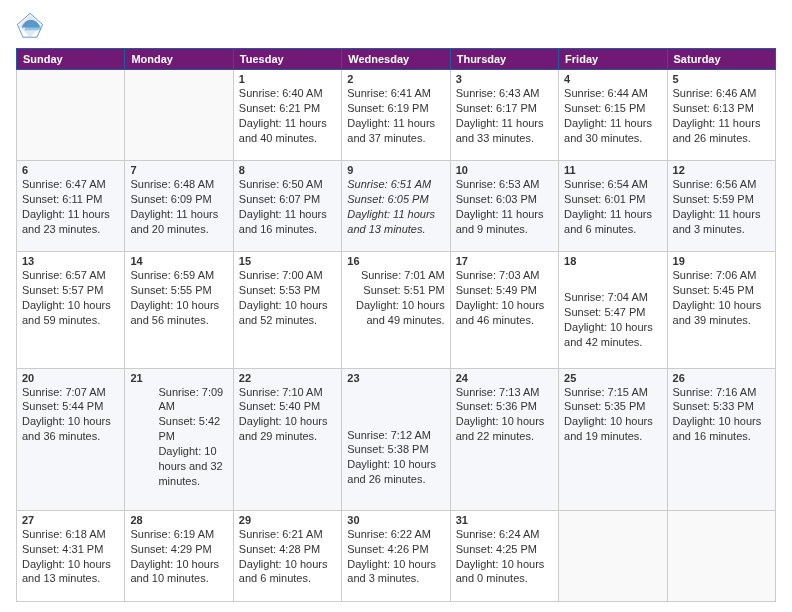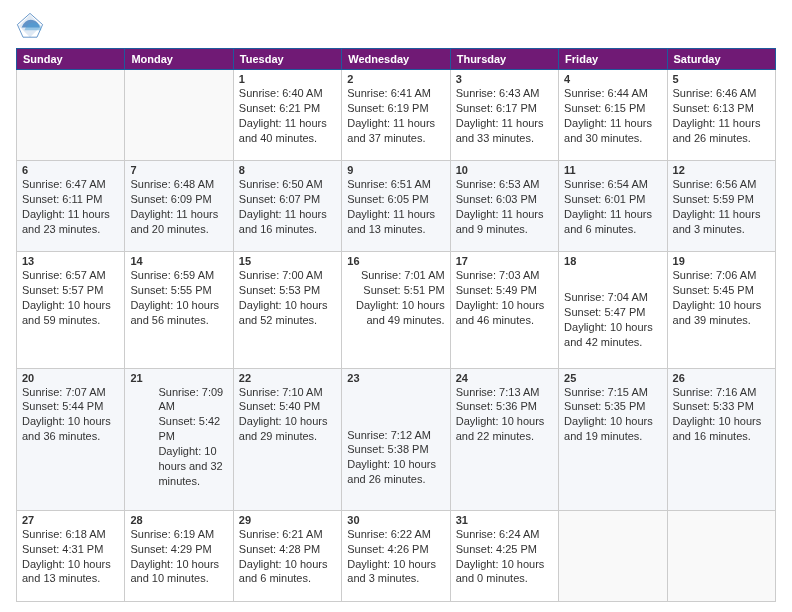--- a/index.html
+++ b/index.html
@@ -185,21 +185,21 @@
 Daylight: 11 hours and 20 minutes.</div>
           </td>
           <td>
             <span class="day-number">8</span>
             <div class="day-info" style="white-space: pre-line;">Sunrise: 6:50 AM
 Sunset: 6:07 PM
 Daylight: 11 hours and 16 minutes.</div>
           </td>
           <td>
             <span class="day-number">9</span>
-            <div class="day-info" style="white-space: pre-line;">Sunrise: 6:51 AM
+            <div class="day-info" style="white-space: pre-line; font-style: italic;">Sunrise: 6:51 AM
 Sunset: 6:05 PM
 Daylight: 11 hours and 13 minutes.</div>
           </td>
           <td>
             <span class="day-number">10</span>
             <div class="day-info" style="white-space: pre-line;">Sunrise: 6:53 AM
 Sunset: 6:03 PM
 Daylight: 11 hours and 9 minutes.</div>
           </td>
           <td>

